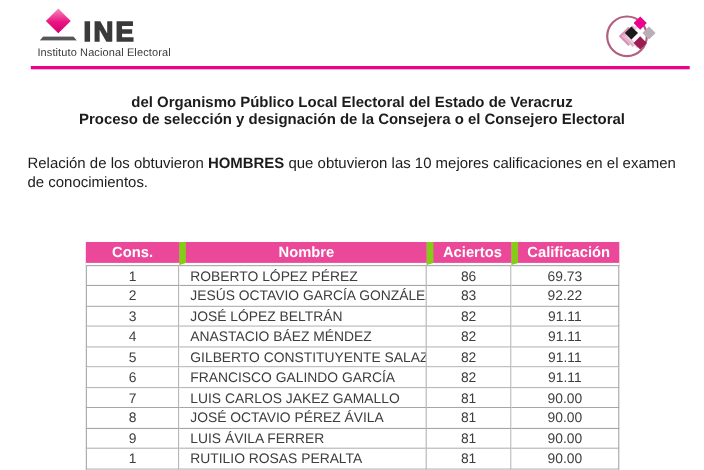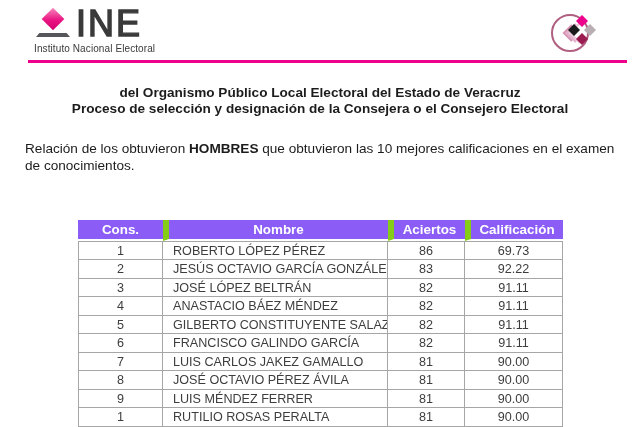--- a/index.html
+++ b/index.html
@@ -19,21 +19,21 @@
   .diamond{
     width:16px;height:16px;margin-top:3px;
     background:linear-gradient(135deg,#f689be 0%,#ea1382 55%,#d30070 100%);
     transform:rotate(45deg);
   }
   .slot{
     width:34px;height:4px;margin-top:6px;background:#55565a;
     clip-path:polygon(10% 0,90% 0,100% 100%,0% 100%);
   }
   .ine-word{
-    font-size:36px;font-weight:normal;color:#3a3a3a;letter-spacing:2px;
+    font-size:25px;font-weight:bold;color:#3a3a3a;letter-spacing:2px;
     line-height:0.82;-webkit-text-stroke:1.4px #3a3a3a;
   }
   .ine-sub{
     font-size:10px;font-weight:normal;color:#3a3a3a;margin-top:4px;letter-spacing:0.1px;
   }
   .ople{width:52px;height:46px;margin-top:1px;}
   
   .rule{height:3px;background:#ec008c;margin:6px 13px 0 28px;}
   
   h1{
@@ -45,21 +45,21 @@
     margin:25px 23px 0 25px;font-size:13.6px;line-height:16.8px;color:#1c1c1c;
   }
   .intro strong{font-weight:bold;}
   
   table{
     margin:45px 0 0 78px;width:485px;
     border-collapse:separate;border-spacing:0;table-layout:fixed;
   }
   col.c1{width:85px;} col.c2{width:225px;} col.c3{width:77px;} col.c4{width:98px;}
   th{
-    background:#8b5cf6;color:#ffffff;font-weight:bold;font-size:13.4px;
+    background:#ec4899;color:#ffffff;font-weight:bold;font-size:13.4px;
     height:19px;padding:0;text-align:center;
     border:0;border-bottom:2px solid #ffffff;
   }
   th + th{border-left:6px solid #84cc16;}
   td{
     font-size:12.6px;color:#3d3d3d;height:17.5px;padding:0;text-align:center;
     border:solid #a6a6a6;border-width:0 1px 1px 0;background:#ffffff;
     white-space:nowrap;overflow:hidden;
   }
   td:first-child{border-left:1px solid #a6a6a6;}
@@ -163,21 +163,21 @@
         <td class="c-calificacion">90.00</td>
       </tr>
       <tr>
         <td class="c-cons">8</td>
         <td class="c-nombre">JOSÉ OCTAVIO PÉREZ ÁVILA</td>
         <td class="c-aciertos">81</td>
         <td class="c-calificacion">90.00</td>
       </tr>
       <tr>
         <td class="c-cons">9</td>
-        <td class="c-nombre">LUIS MÉNDEZ FERRER</td>
+        <td class="c-nombre">LUIS ÁVILA FERRER</td>
         <td class="c-aciertos">81</td>
         <td class="c-calificacion">90.00</td>
       </tr>
       <tr>
         <td class="c-cons">1</td>
         <td class="c-nombre">RUTILIO ROSAS PERALTA</td>
         <td class="c-aciertos">81</td>
         <td class="c-calificacion">90.00</td>
       </tr>
     </tbody>

